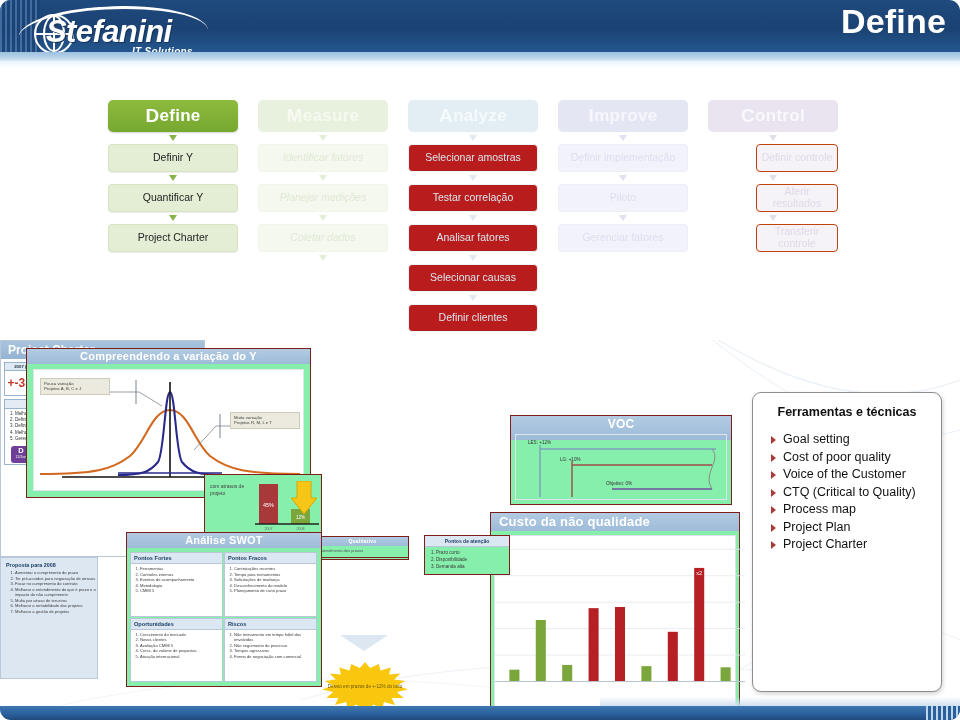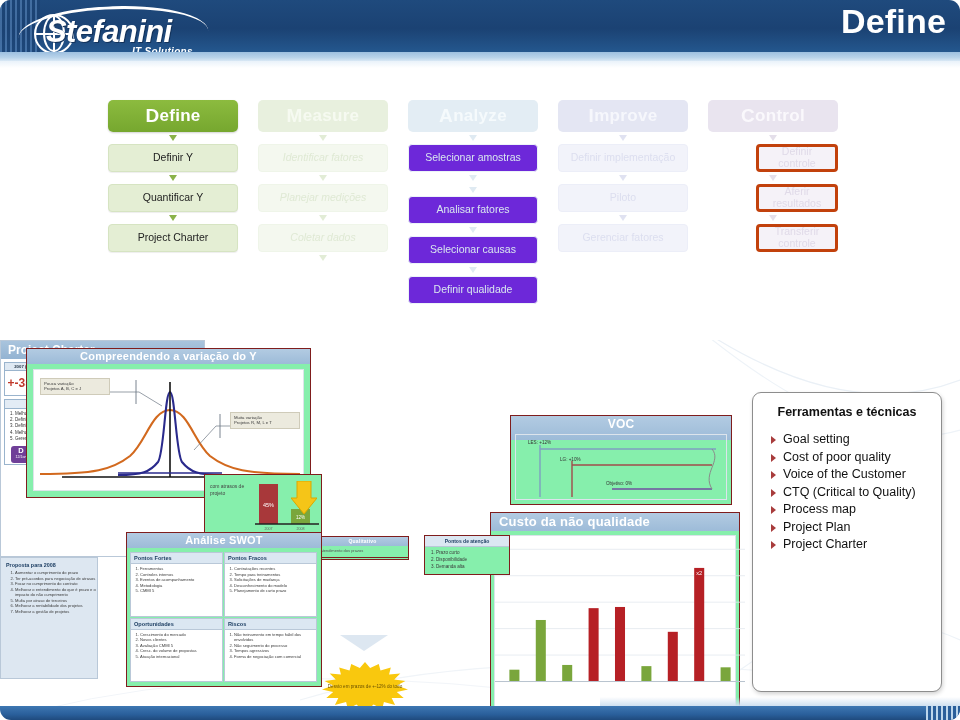--- a/index.html
+++ b/index.html
@@ -59,27 +59,27 @@
   
   .c0 .ph{background:linear-gradient(180deg,#8cbb3f 0%,#76a72f 100%);
       box-shadow:0 1px 2px rgba(0,0,0,.18);}
   .c0 .step{background:#e4eed4;color:#222;border:1px solid #d6e4c2;
       box-shadow:0 1px 1px rgba(0,0,0,.07);}
   
   .c1 .ph{background:#e8f0de;color:#f6faf1;}
   .c1 .step{background:#f4f8ef;color:#dfe9d4;border:1px solid #eff5e9;font-style:italic;}
   .c1 .arrow i{border-top-color:#e2ecd6;}
   .c2 .ph{background:#e3edf4;color:#f5fafc;}
-  .c2 .step{background:#6d28d9;color:#d9e7ef;border:1px solid #ecf4f8;}
+  .c2 .step{background:#b91c1c;color:#d9e7ef;border:1px solid #ecf4f8;}
   .c2 .arrow i{border-top-color:#dfeaf2;}
   .c3 .ph{background:#e4e6f3;color:#f6f7fc;}
   .c3 .step{background:#f2f3fa;color:#dcdeef;border:1px solid #eceef8;}
   .c3 .arrow i{border-top-color:#e0e2f1;}
   .c4 .ph{background:#e9e4ef;color:#faf8fc;}
-  .c4 .step{background:#f5f2f8;color:#e0dae8;border:3px solid #c2410c;margin-left:48px;}
+  .c4 .step{background:#f5f2f8;color:#e0dae8;border:1px solid #c2410c;margin-left:48px;}
   .c4 .arrow i{border-top-color:#e4dfea;}
 
   
   .tools{position:absolute;left:752px;top:392px;width:190px;height:300px;
       background:#ffffff;border:1px solid #8d8d8d;border-radius:9px;
       box-shadow:1px 2px 4px rgba(0,0,0,.18);box-sizing:border-box;padding:12px 10px;}
   .tools h3{margin:0 0 12px 0;text-align:center;font-size:12.5px;color:#111;font-weight:bold;}
   .tools ul{list-style:none;margin:0;padding:0 0 0 8px;}
   .tools li{font-size:12.5px;color:#111;line-height:17.5px;position:relative;padding-left:12px;}
   .tools li:before{content:"";position:absolute;left:0;top:5px;width:0;height:0;
@@ -237,32 +237,33 @@
       </div>
       <div class="col c2" style="left: 300px;">
         <div class="ph"><span class="cap">A</span>nalyze</div>
         <div class="arrow">
           <i></i>
         </div>
         <div class="step">Selecionar amostras</div>
         <div class="arrow">
           <i></i>
         </div>
+        <div class="step">Testar correlação</div>
         <div class="arrow">
           <i></i>
         </div>
         <div class="step">Analisar fatores</div>
         <div class="arrow">
           <i></i>
         </div>
         <div class="step">Selecionar causas</div>
         <div class="arrow">
           <i></i>
         </div>
-        <div class="step">Definir qualidade</div>
+        <div class="step">Definir clientes</div>
       </div>
       <div class="col c3" style="left: 450px;">
         <div class="ph"><span class="cap">I</span>mprove</div>
         <div class="arrow">
           <i></i>
         </div>
         <div class="step">Definir implementação</div>
         <div class="arrow">
           <i></i>
         </div>

